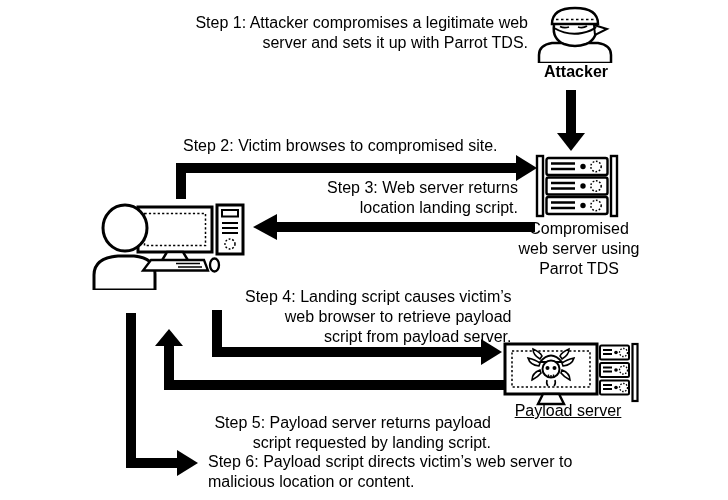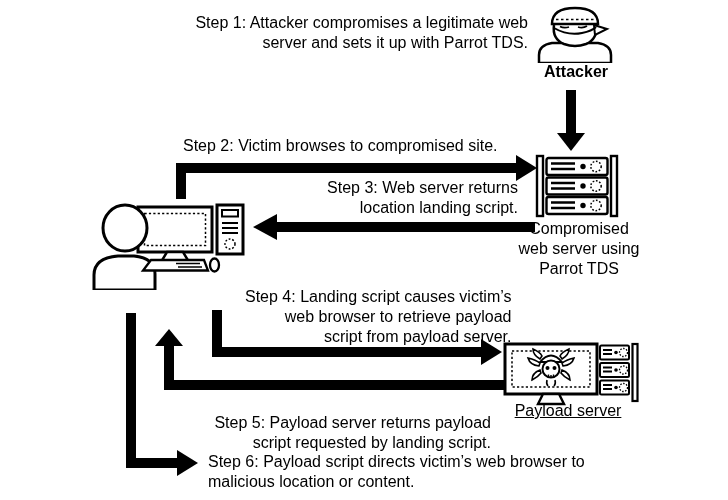--- a/index.html
+++ b/index.html
@@ -27,21 +27,21 @@
   <div class="txt ra" style="top:13px;right:200px;">Step 1: Attacker compromises a legitimate web
 server and sets it up with Parrot TDS.</div>
   <div class="txt" style="top:136px;left:183px;">Step 2: Victim browses to compromised site.</div>
   <div class="txt ra" style="top:178px;right:210px;">Step 3: Web server returns
 location landing script.</div>
   <div class="txt" style="top:287px;left:245px;text-align:right;">Step 4: Landing script causes victim’s
 web browser to retrieve payload
 script from payload server.</div>
   <div class="txt ra" style="top:401px;right:237px;margin-top:12px;">Step 5: Payload server returns payload
 script requested by landing script.</div>
-  <div class="txt" style="top:452px;left:208px;">Step 6: Payload script directs victim’s web browser to
+  <div class="txt" style="top:452px;left:208px;">Step 6: Payload script directs victim’s web server to
 malicious location or content.</div>
 
   <div class="txt ca" style="top:62px;left:532px;width:88px;font-weight:bold;">Attacker</div>
   <div class="txt ca" style="top:219px;left:503px;width:152px;">Compromised
 web server using
 Parrot TDS</div>
   <div class="txt ca" style="top:401px;left:492px;width:152px;text-decoration:underline;">Payload server</div>
 
   <div>
     <div class="shaft" style="left:566px;top:90px;width:10px;height:44px;"></div>

